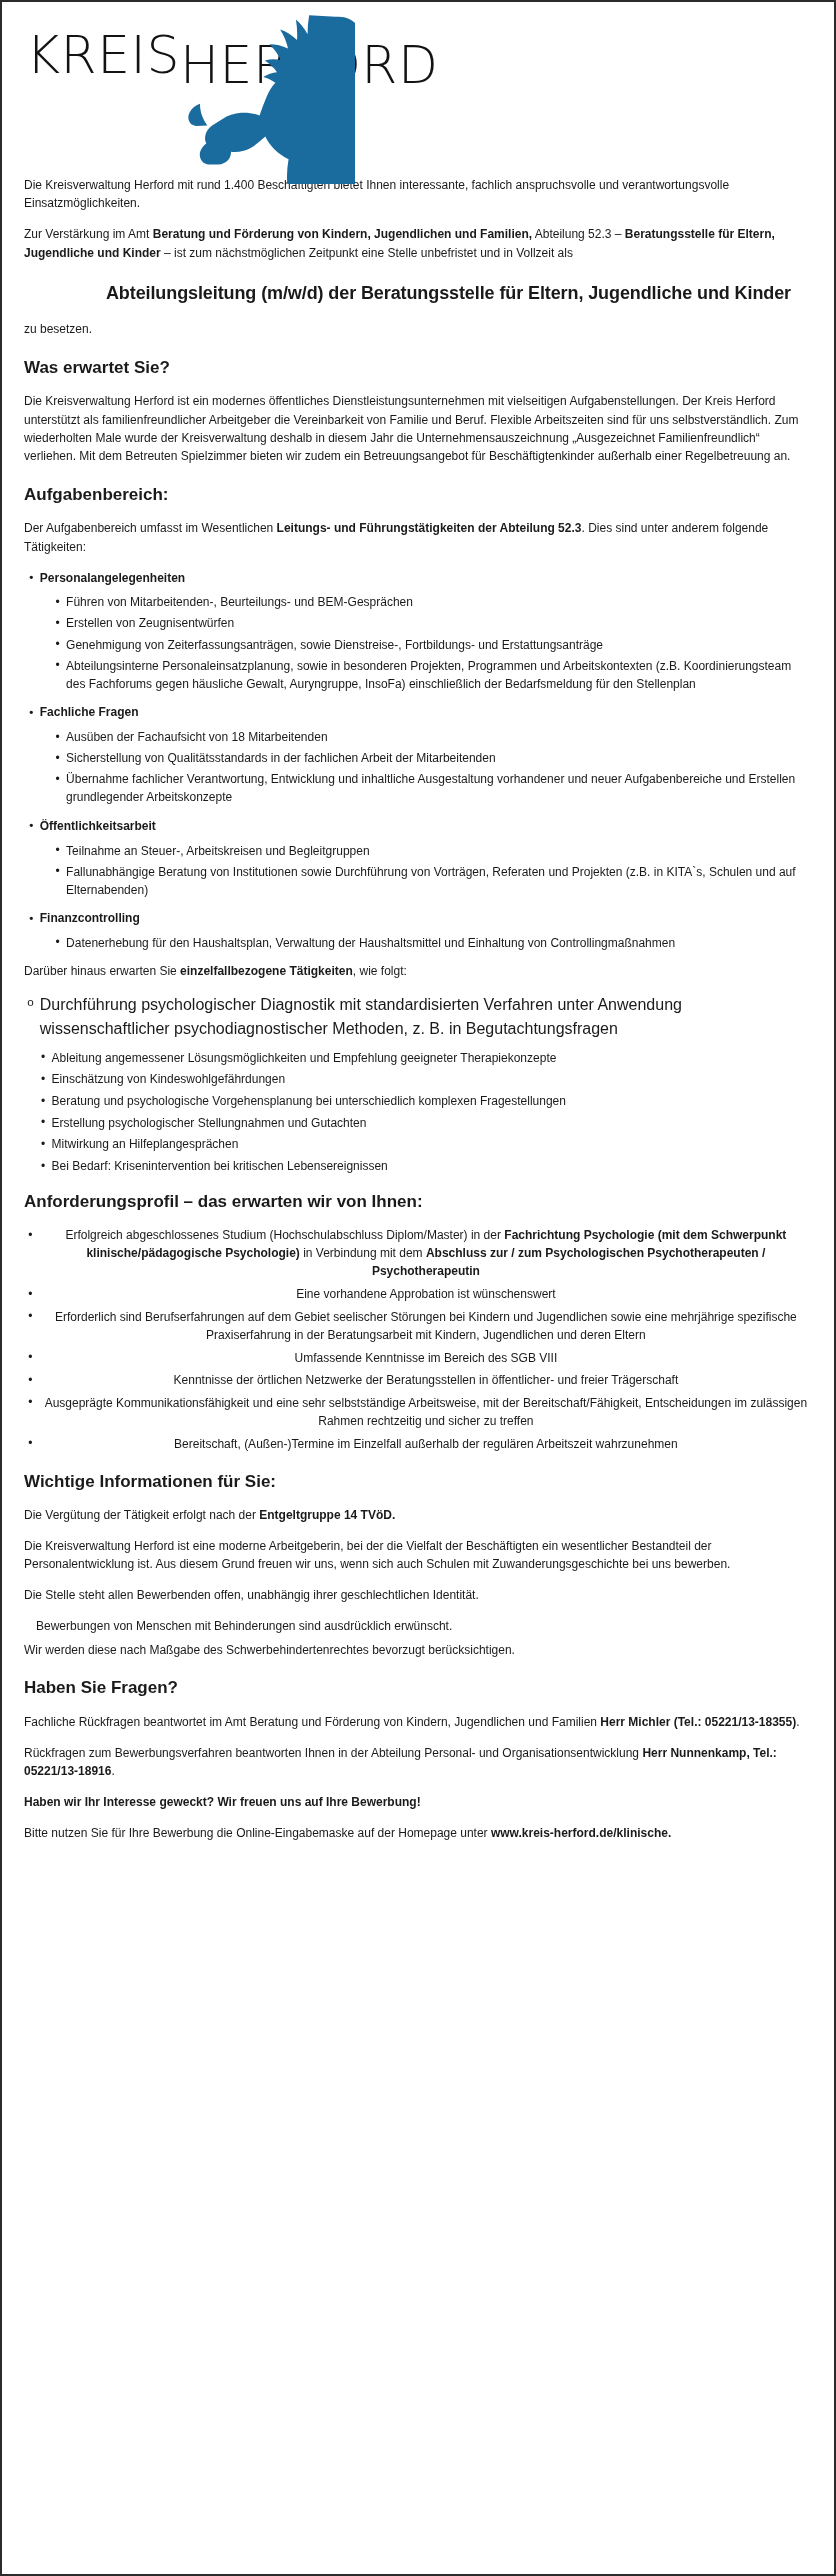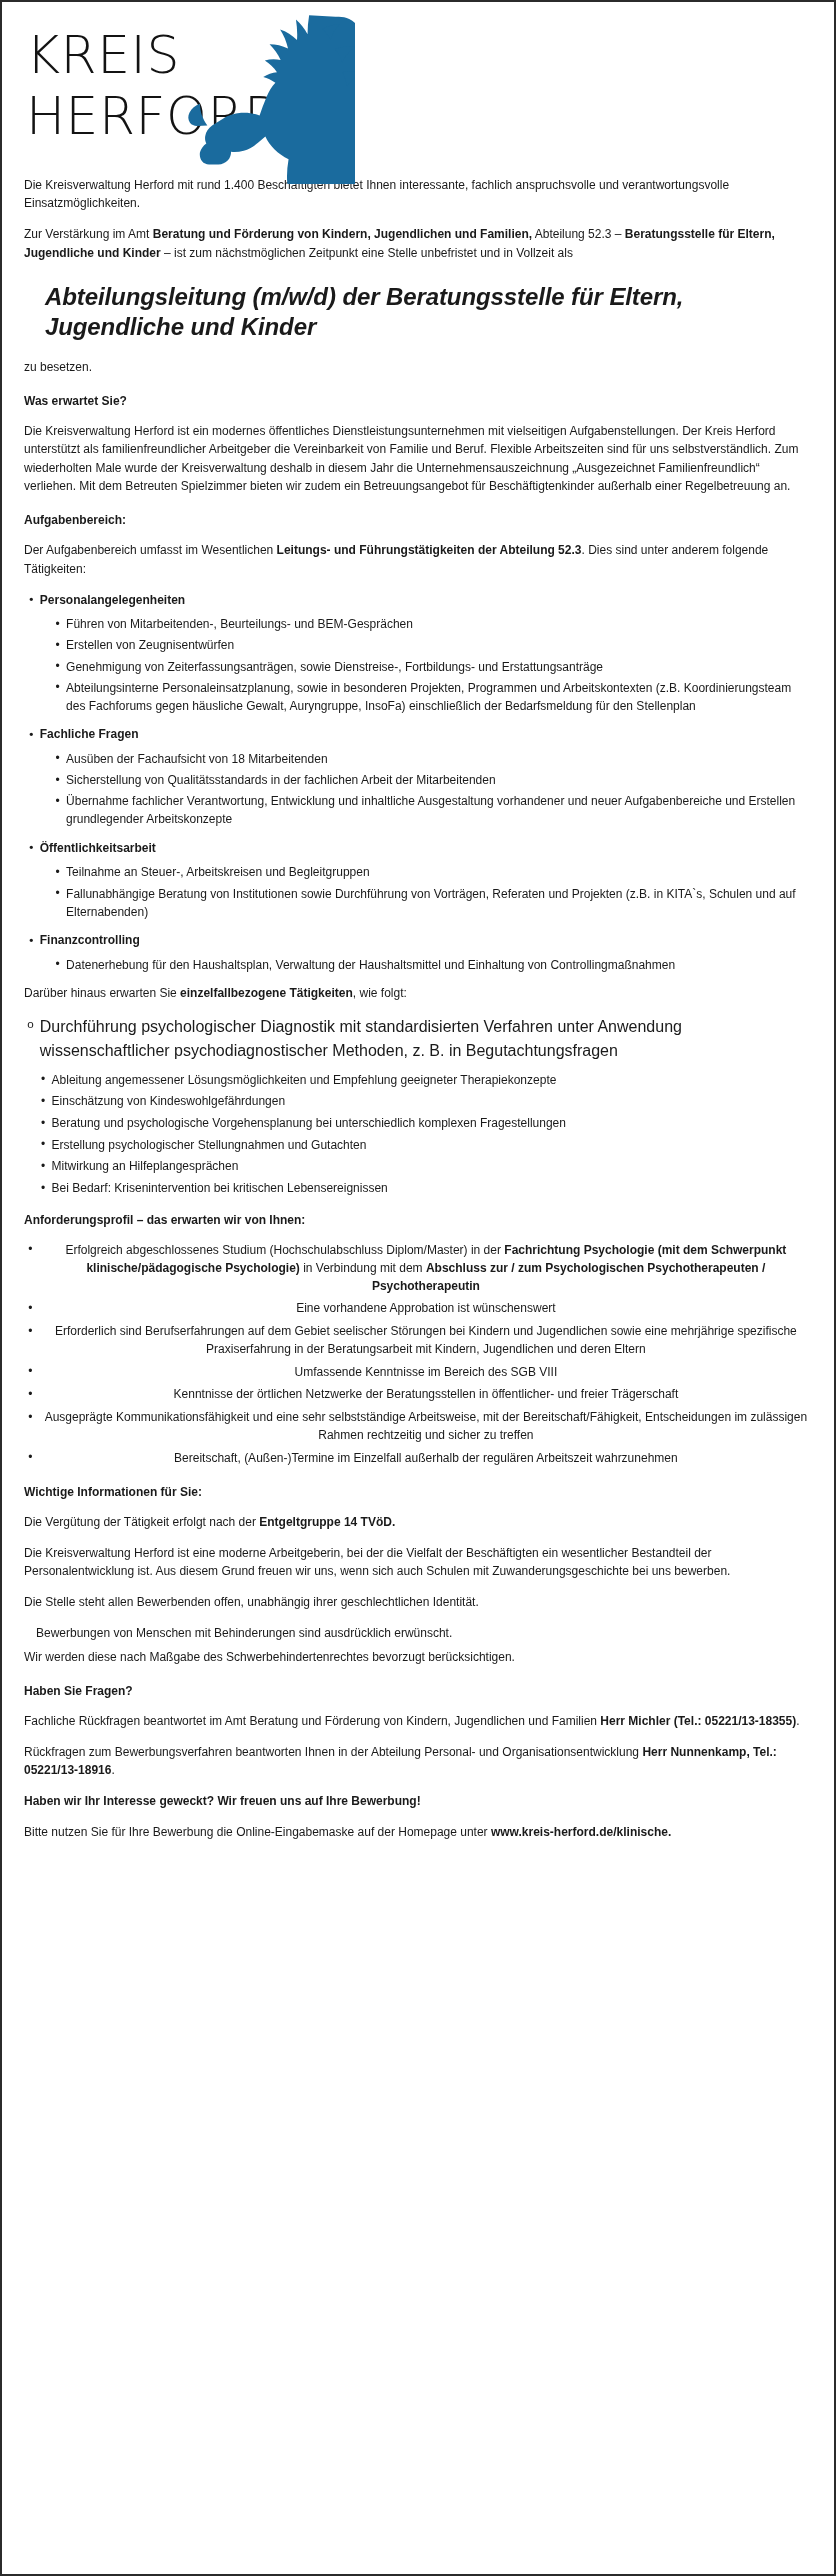--- a/index.html
+++ b/index.html
@@ -30,21 +30,21 @@
     position: relative;
   }
   .logo-inner {
     display: flex;
     align-items: flex-start;
     position: relative;
     width: 390px;
   }
   .logo-words {
     display: flex;
-    flex-direction: column;
+    flex-direction: row;
     line-height: 0.98;
     padding-top: 5.3px;
   }
   .logo-words .w {
     font-family: "DejaVu Sans", sans-serif;
     font-weight: 300;
     font-size: 52px;
     letter-spacing: 0.5px;
     color: #131313;
     white-space: nowrap;
@@ -68,31 +68,30 @@
 
   p.para {
     margin: 0 0 12.6px 0;
     text-align: left;
   }
   p.tight { margin-bottom: 5.3px; margin-left: 12px; }
 
   .b { font-weight: bold; }
 
   h1.job-title {
-    font-size: 24px;
+    font-size: 18px;
     font-weight: bold;
-    text-align: left;
+    text-align: right;
     line-height: 1.24;
     margin: 20px 21px 16px 21px;
     letter-spacing: -0.1px;
-    font-style: italic;
   }
 
   h2.sec {
-    font-size: 12px;
+    font-size: 17px;
     font-weight: bold;
     margin: 16px 0 11.6px 0;
   }
   h2.sec.tight-top { margin-top: 13.7px; }
 
   
   ul.lvl1 {
     list-style: none;
     margin: 3.2px 0 3.2px 0;
     padding: 0 0 0 4.2px;

